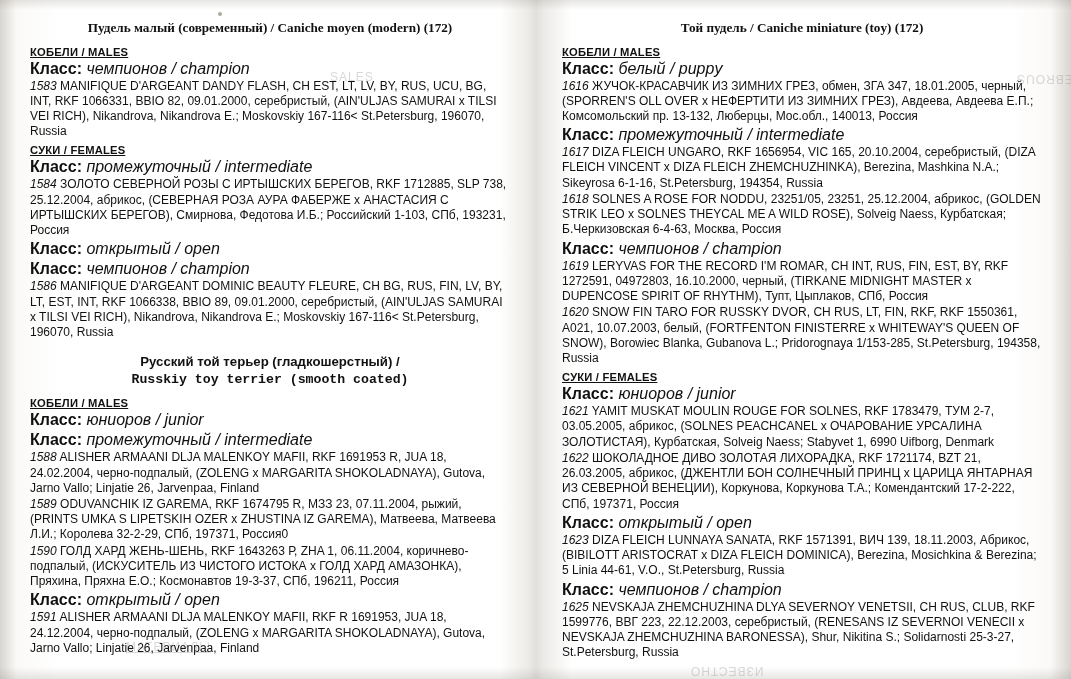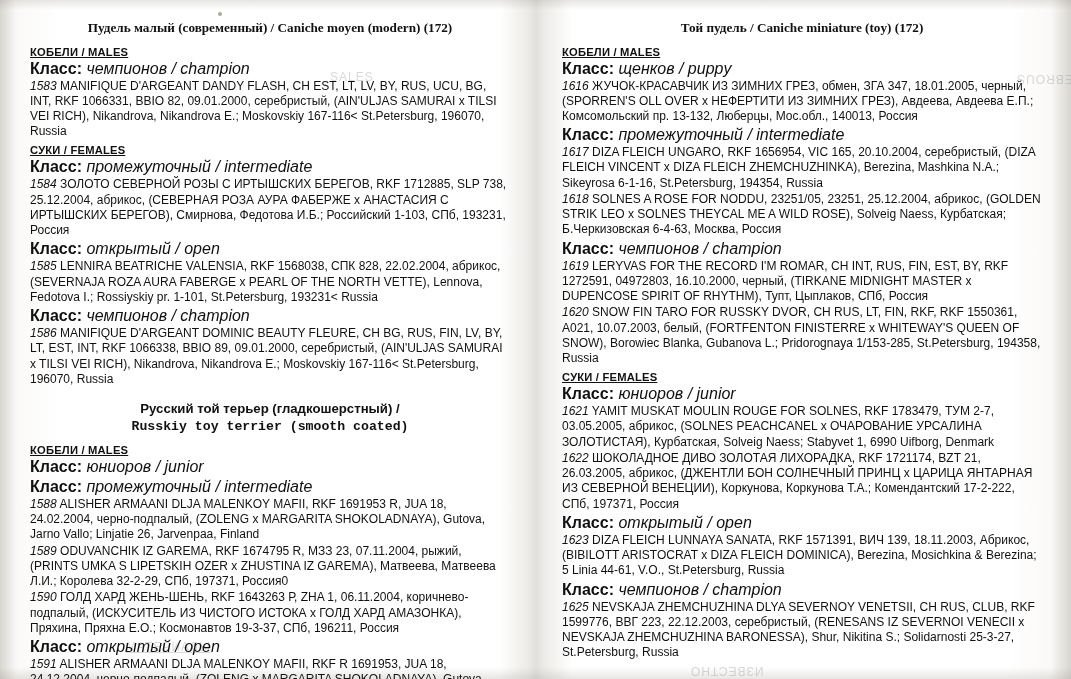--- a/index.html
+++ b/index.html
@@ -156,24 +156,20 @@
       <span>промежуточный / intermediate</span>
     </div>
     <div class="entry">
       <span class="num">1584</span>
       <span>ЗОЛОТО СЕВЕРНОЙ РОЗЫ С ИРТЫШСКИХ БЕРЕГОВ, RKF 1712885, SLP 738, 25.12.2004, абрикос, (СЕВЕРНАЯ РОЗА АУРА ФАБЕРЖЕ х АНАСТАСИЯ С ИРТЫШСКИХ БЕРЕГОВ), Смирнова, Федотова И.Б.; Российский 1-103, СПб, 193231, Россия</span>
     </div>
     <div class="klass">
       <b>Класс:</b>
       <span>открытый / open</span>
     </div>
-    <div class="entry">
-      <span class="num">1585</span>
-      <span>LENNIRA BEATRICHE VALENSIA, RKF 1568038, СПК 828, 22.02.2004, абрикос, (SEVERNAJA ROZA AURA FABERGE x PEARL OF THE NORTH VETTE), Lennova, Fedotova I.; Rossiyskiy pr. 1-101, St.Petersburg, 193231&lt; Russia</span>
-    </div>
     <div class="klass">
       <b>Класс:</b>
       <span>чемпионов / champion</span>
     </div>
     <div class="entry">
       <span class="num">1586</span>
       <span>MANIFIQUE D'ARGEANT DOMINIC BEAUTY FLEURE, CH BG, RUS, FIN, LV, BY, LT, EST, INT, RKF 1066338, BBIO 89, 09.01.2000, серебристый, (AIN'ULJAS SAMURAI x TILSI VEI RICH), Nikandrova, Nikandrova E.; Moskovskiy 167-116&lt; St.Petersburg, 196070, Russia</span>
     </div>
 
     <div class="heading heading-mid">Русский той терьер (гладкошерстный) /</div>
@@ -209,21 +205,21 @@
       <span>ALISHER ARMAANI DLJA MALENKOY MAFII, RKF R 1691953, JUA 18, 24.12.2004, черно-подпалый, (ZOLENG x MARGARITA SHOKOLADNAYA), Gutova, Jarno Vallo; Linjatie 26, Jarvenpaa, Finland</span>
     </div>
   </div>
 
   <div class="col col-right">
     <div class="heading heading-main">Той пудель / Caniche miniature (toy) (172)</div>
 
     <div class="sect">КОБЕЛИ / MALES</div>
     <div class="klass">
       <b>Класс:</b>
-      <span>щенков / puppy</span>
+      <span>белый / puppy</span>
     </div>
     <div class="entry">
       <span class="num">1616</span>
       <span>ЖУЧОК-КРАСАВЧИК ИЗ ЗИМНИХ ГРЕЗ, обмен, ЗГА 347, 18.01.2005, черный, (SPORREN'S OLL OVER х НЕФЕРТИТИ ИЗ ЗИМНИХ ГРЕЗ), Авдеева, Авдеева Е.П.; Комсомольский пр. 13-132, Люберцы, Мос.обл., 140013, Россия</span>
     </div>
     <div class="klass">
       <b>Класс:</b>
       <span>промежуточный / intermediate</span>
     </div>
     <div class="entry">

